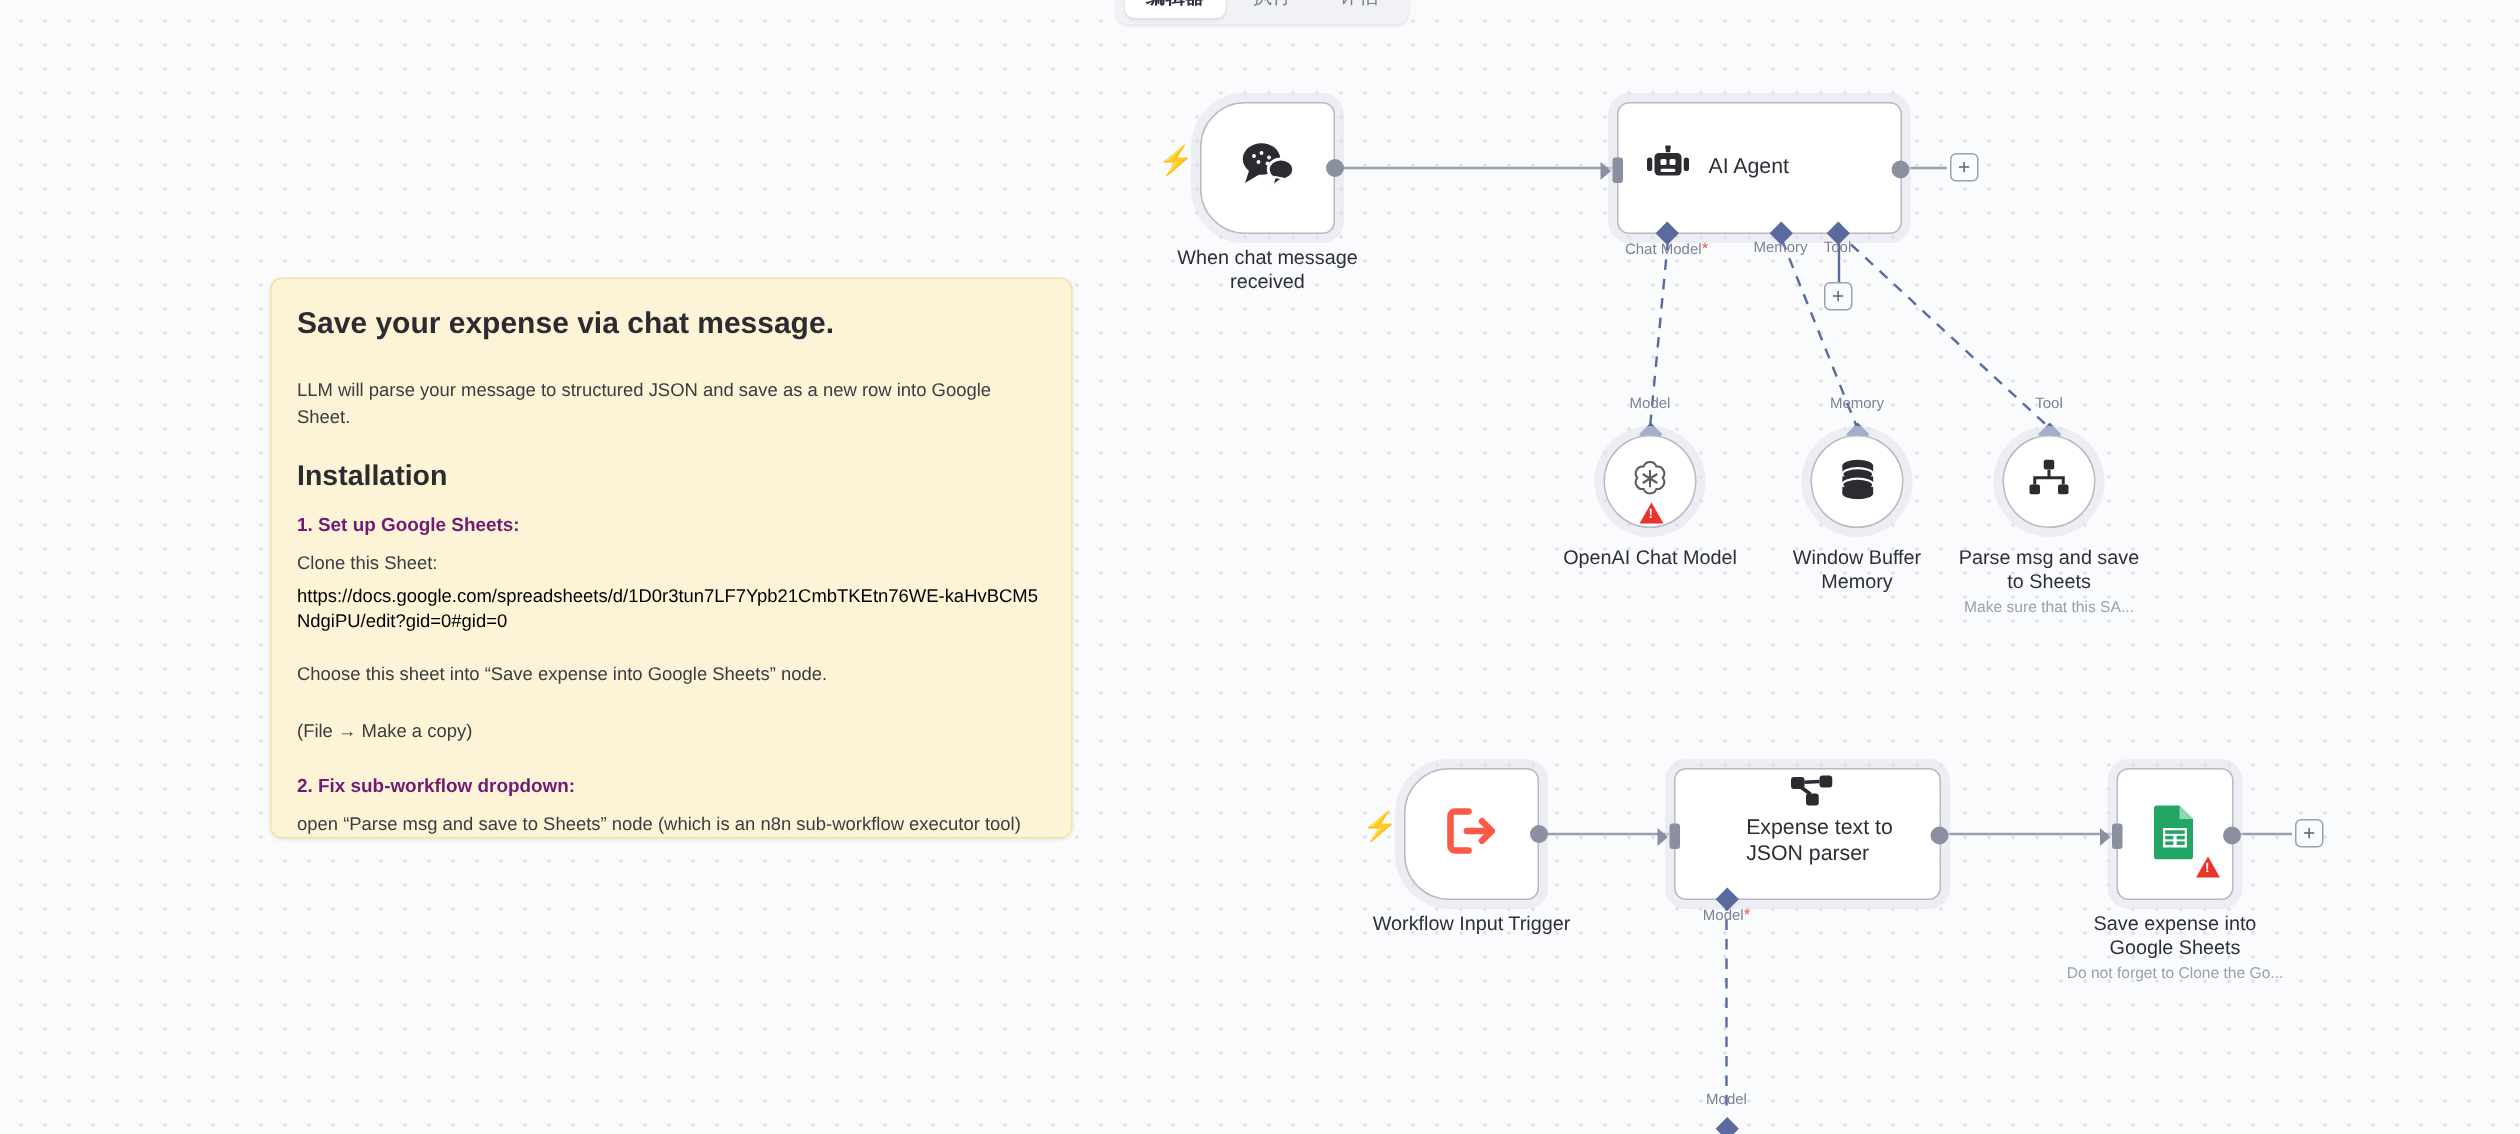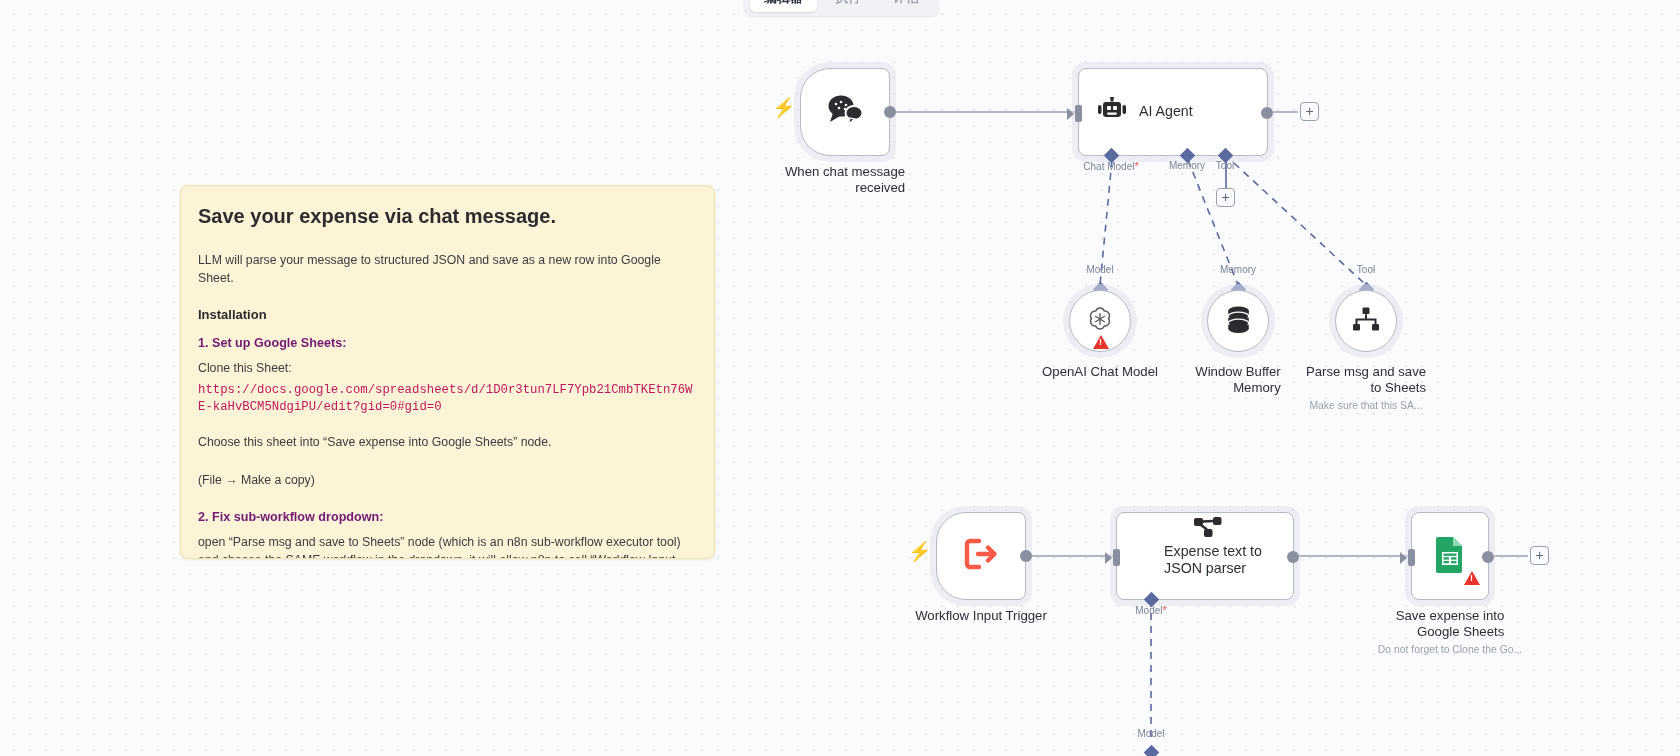--- a/index.html
+++ b/index.html
@@ -73,39 +73,38 @@
     color: #2b2b30;
     margin: 4px 0 22px 0;
     line-height: 1.25;
   }
   .sn-p {
     font-size: 12.3px;
     line-height: 1.48;
     margin: 0 0 20px 0;
   }
   .sn-h2 {
-    font-size: 13px;
+    font-size: 19px;
     font-weight: 700;
     color: #2b2b30;
     margin: 0 0 14px 0;
   }
   .sn-h3 {
     font-size: 12.6px;
     font-weight: 700;
     color: #701a75;
     margin: 0 0 9px 0;
   }
   .sn-link {
-    color: #be185d;
+    color: #000000;
     font-size: 12.3px;
     line-height: 1.45;
     word-break: break-all;
     display: block;
     text-decoration: none;
-    font-family: Liberation Mono, monospace;
   }
   .sn-tight { margin: 0 0 4px 0; }
   .sn-gap { margin: 0 0 16px 0; }
 
   
   .node {
     position: absolute;
     box-sizing: border-box;
   }
   .node-box {
@@ -118,21 +117,21 @@
     box-sizing: border-box;
     position: relative;
   }
   .node-box.trigger {
     border-radius: 30px 8px 8px 30px;
   }
   .node-label {
     position: absolute;
     left: 50%;
     transform: translateX(-50%);
-    text-align: right;
+    text-align: center;
     font-size: 13.2px;
     color: #2c2f36;
     line-height: 1.18;
     white-space: nowrap;
     font-weight: 400;
   }
   .node-sublabel {
     position: absolute;
     left: 50%;
     transform: translateX(-50%);

